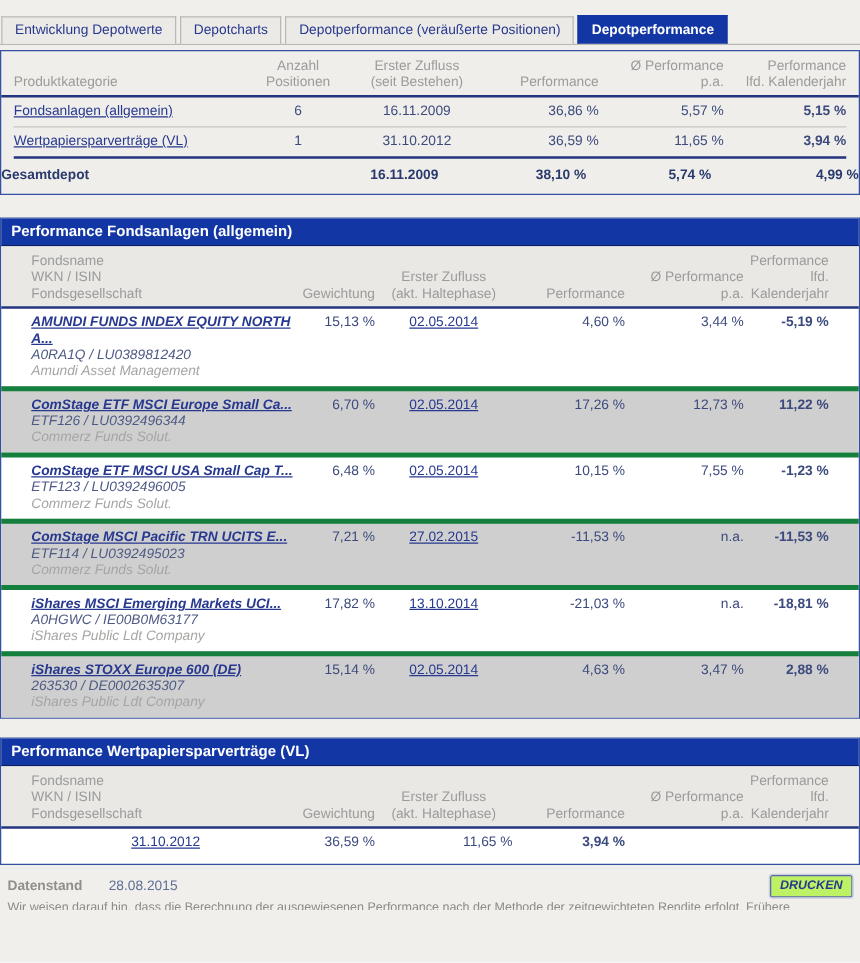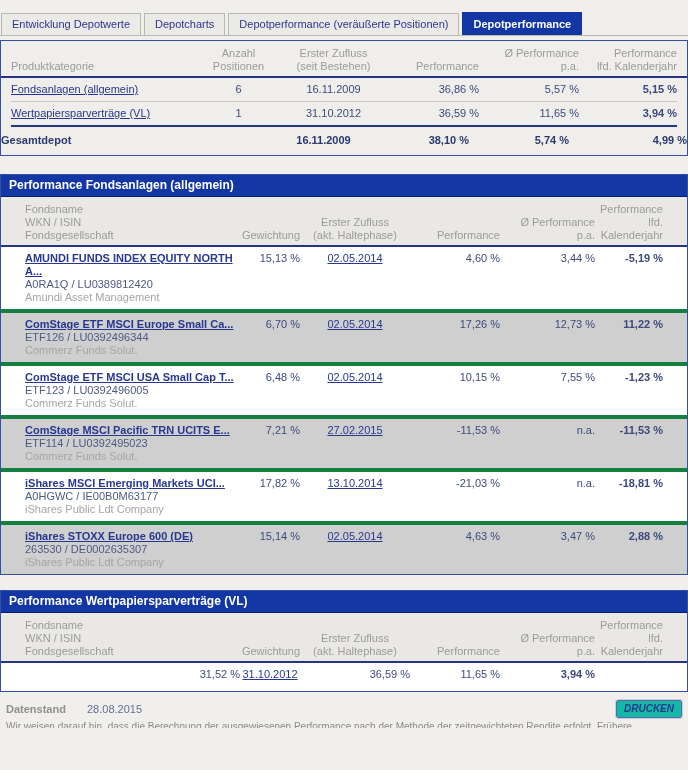--- a/index.html
+++ b/index.html
@@ -94,38 +94,38 @@
     color: #27388f;
     text-decoration: underline;
     cursor: pointer;
   }
   .fund-name {
     font-weight: bold;
     display: inline;
   }
   .wkn { color: #4d5a85; }
   .company { color: #a5a5a3; max-width: 160px; }
-  .namecell { line-height: 13px; }
+  .namecell { line-height: 13px; font-style: italic; }
 
   .total-row { padding: 7px 0 8px 0; font-weight: bold; color: #2b3a6e; }
 
   
   .footer {
     display: flex;
     justify-content: space-between;
     align-items: center;
     padding: 8px 6px 0 6px;
   }
   .datenstand-label { font-weight: bold; color: #8f8f8d; margin-right: 18px; }
   .datenstand-value { color: #5f6f95; }
   .print-btn {
     border: 1px solid #5a6aaa;
     outline: 1px solid #c9cde0;
     border-radius: 2px;
-    background: #14b8a6;
+    background: #bef264;
     color: #27388f;
     font-weight: bold;
     font-style: italic;
     font-size: 10px;
     padding: 2px 7px 3px 7px;
     cursor: pointer;
     font-family: "Liberation Sans", sans-serif;
   }
   .disclaimer {
     height: 7px;
@@ -301,21 +301,20 @@
 (akt. Haltephase)</div>
     <div class="c-right">Performance</div>
     <div class="c-right">Ø Performance
 p.a.</div>
     <div class="c-right">Performance
 lfd. Kalenderjahr</div>
   </div>
   <div class="navy-rule"></div>
 
   <div class="grid-funds row" style="padding-bottom:10px;">
-    <div class="c-right">31,52 %</div>
     <div class="c-center"><span class="lnk">31.10.2012</span></div>
     <div class="c-right">36,59 %</div>
     <div class="c-right">11,65 %</div>
     <div class="c-right bold">3,94 %</div>
   </div>
 </div>
 
 <div class="footer">
   <div>
     <span class="datenstand-label">Datenstand</span>

